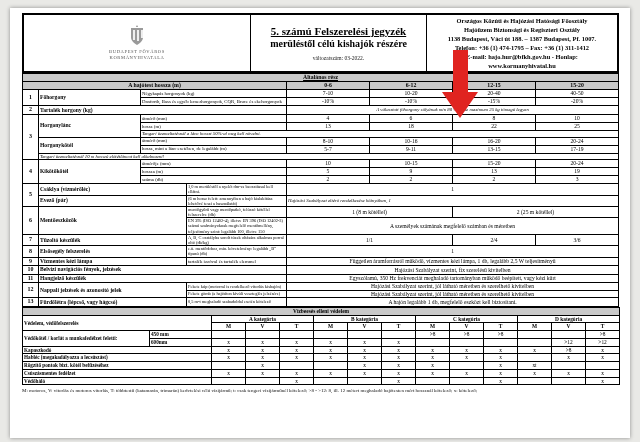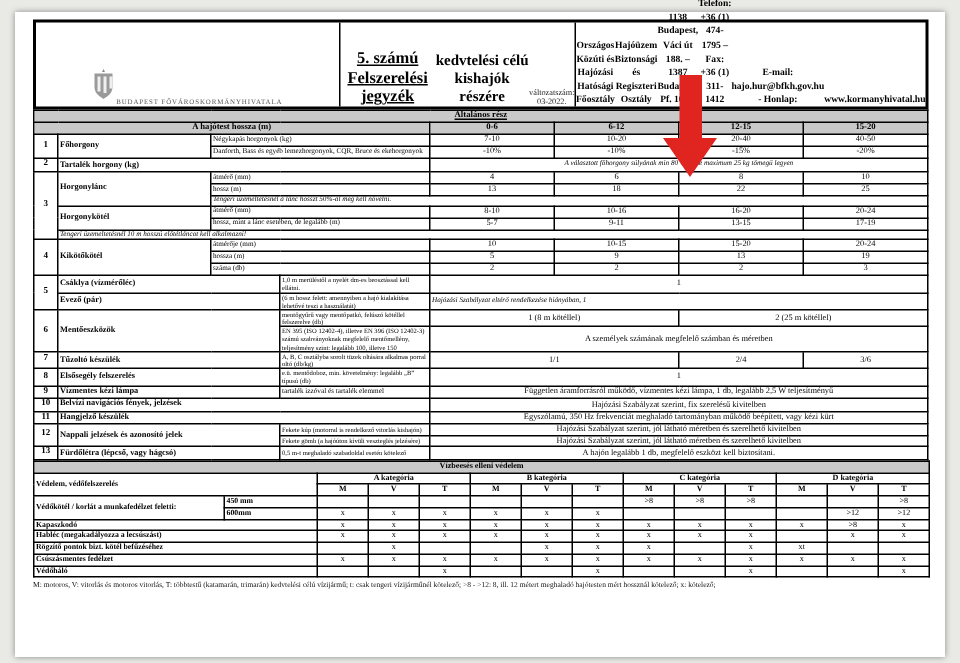--- a/index.html
+++ b/index.html
@@ -2,21 +2,21 @@
 <html lang="hu"><head>
 <meta charset="utf-8">
 <style>
   html,body{margin:0;padding:0;background:#d9d9d6;}
   .page{position:relative;width:640px;height:442px;background:#e9e9e6;overflow:hidden;
         font-family:"Liberation Serif",serif;color:#000;}
   .doc{position:absolute;left:10px;top:8px;width:620px;height:430px;background:#fff;
        box-shadow:0 0 4px rgba(0,0,0,.4);box-sizing:border-box;padding:5px 0 0 12px;}
   
   .hdrbox{width:597px;border:2px solid #000;display:flex;height:60px;box-sizing:border-box;}
-  .hcell{box-sizing:border-box;display:flex;align-items:flex-end;justify-content:center;font-family:Liberation Serif, serif;}
+  .hcell{box-sizing:border-box;display:flex;flex-direction:column;align-items:center;justify-content:center;font-family:Liberation Serif, serif;}
   .hcell+.hcell{border-left:1px solid #000;}
   .h-logo{width:226px;}
   .h-title{width:176px;text-align:center;}
   .h-contact{flex:1;text-align:center;}
   .org-caption{font-size:4.6px;letter-spacing:.6px;color:#555;line-height:1.3;text-transform:uppercase;text-align:center;}
   .title1{font-size:11px;font-weight:bold;text-decoration:underline;line-height:1.15;}
   .title2{font-size:10px;font-weight:bold;line-height:1.2;}
   .variant{font-size:5.5px;margin-top:5px;color:#222;}
   .contact-line{font-size:6.4px;font-weight:bold;line-height:1.42;}
   
@@ -57,21 +57,21 @@
             <path d="M8 0 L9 2 L7 2 Z" fill="#8a8a8a"></path>
             <path d="M2 3 h12 v9 c0 4 -3 6 -6 8 c-3 -2 -6 -4 -6 -8 Z" fill="#9a9a9a"></path>
             <path d="M4 5 h2 v10 h-2 Z M8 5 h2 v11 h-2 Z M12 5 h2 v8 h-2 Z" fill="#efefef"></path>
           </svg>
         </span>
         <div class="org-caption">BUDAPEST FŐVÁROS</div>
         <div class="org-caption">KORMÁNYHIVATALA</div>
       </div>
       <div class="hcell h-title">
         <div class="title1">5. számú Felszerelési jegyzék</div>
-        <div class="title2">kedvtelési célú kishajók részére</div>
+        <div class="title2">merüléstől célú kishajók részére</div>
         <div class="variant">változatszám: 03-2022.</div>
       </div>
       <div class="hcell h-contact">
         <div class="contact-line">Országos Közúti és Hajózási Hatósági Főosztály</div>
         <div class="contact-line">Hajóüzem Biztonsági és Regiszteri Osztály</div>
         <div class="contact-line">1138 Budapest, Váci út 188. – 1387 Budapest, Pf. 1007.</div>
         <div class="contact-line">Telefon: +36 (1) 474-1795 – Fax: +36 (1) 311-1412</div>
         <div class="contact-line">E-mail: hajo.hur@bfkh.gov.hu - Honlap:</div>
         <div class="contact-line">www.kormanyhivatal.hu</div>
       </div>

